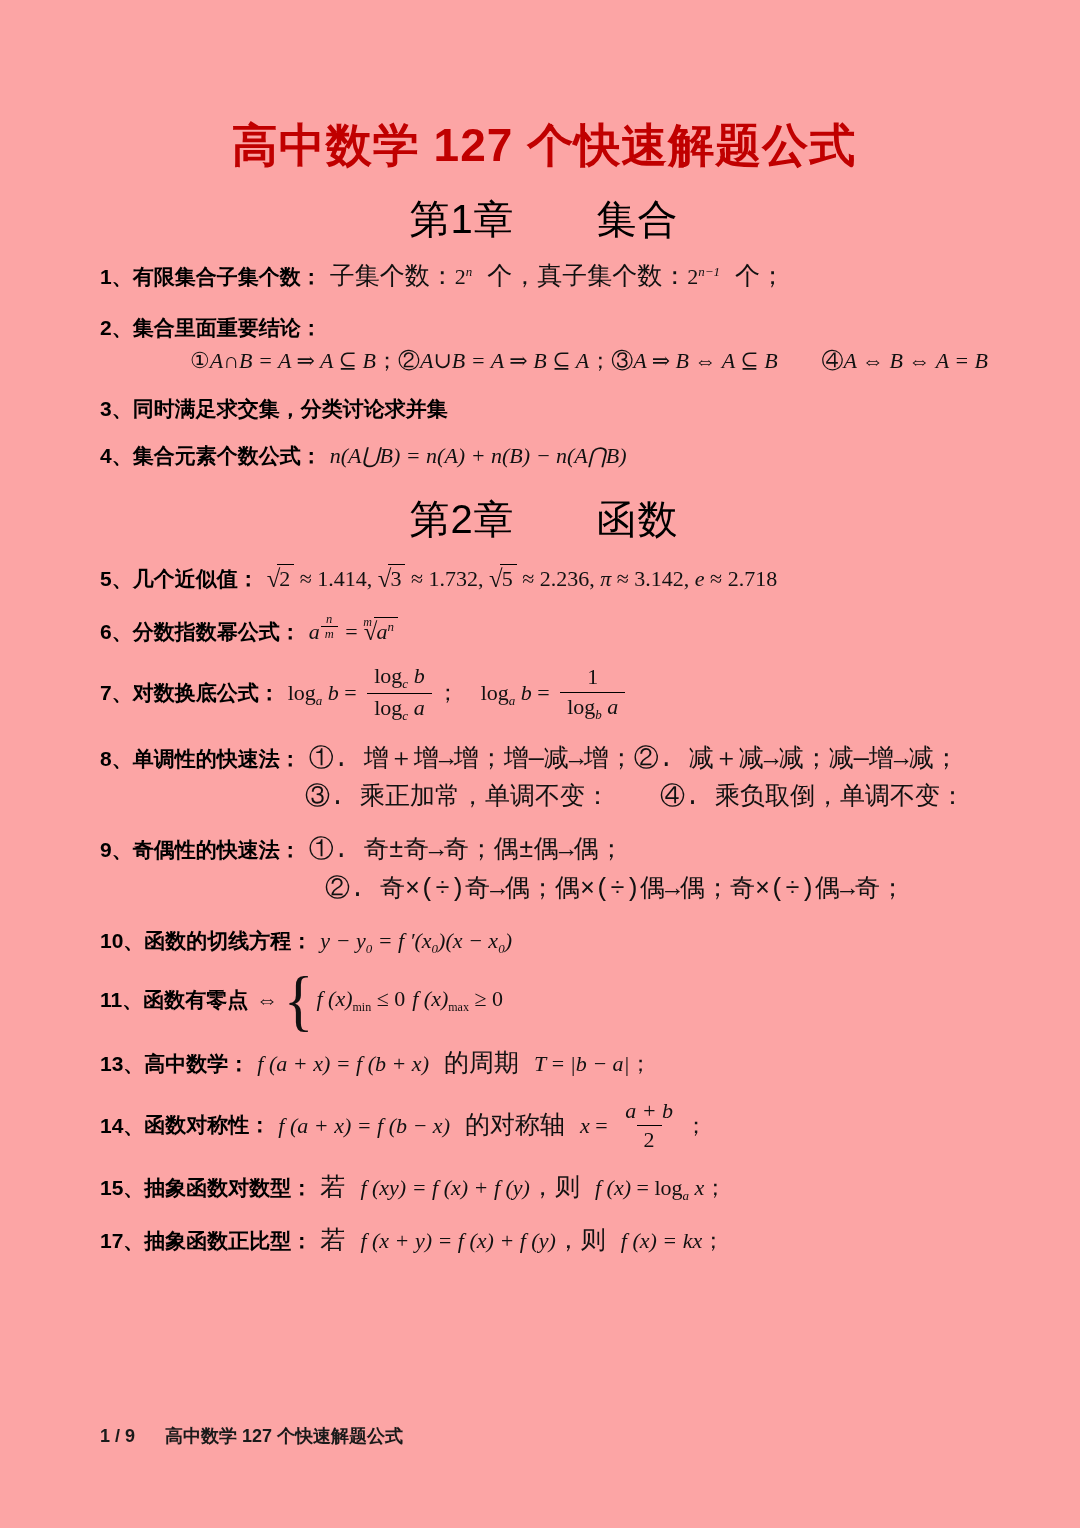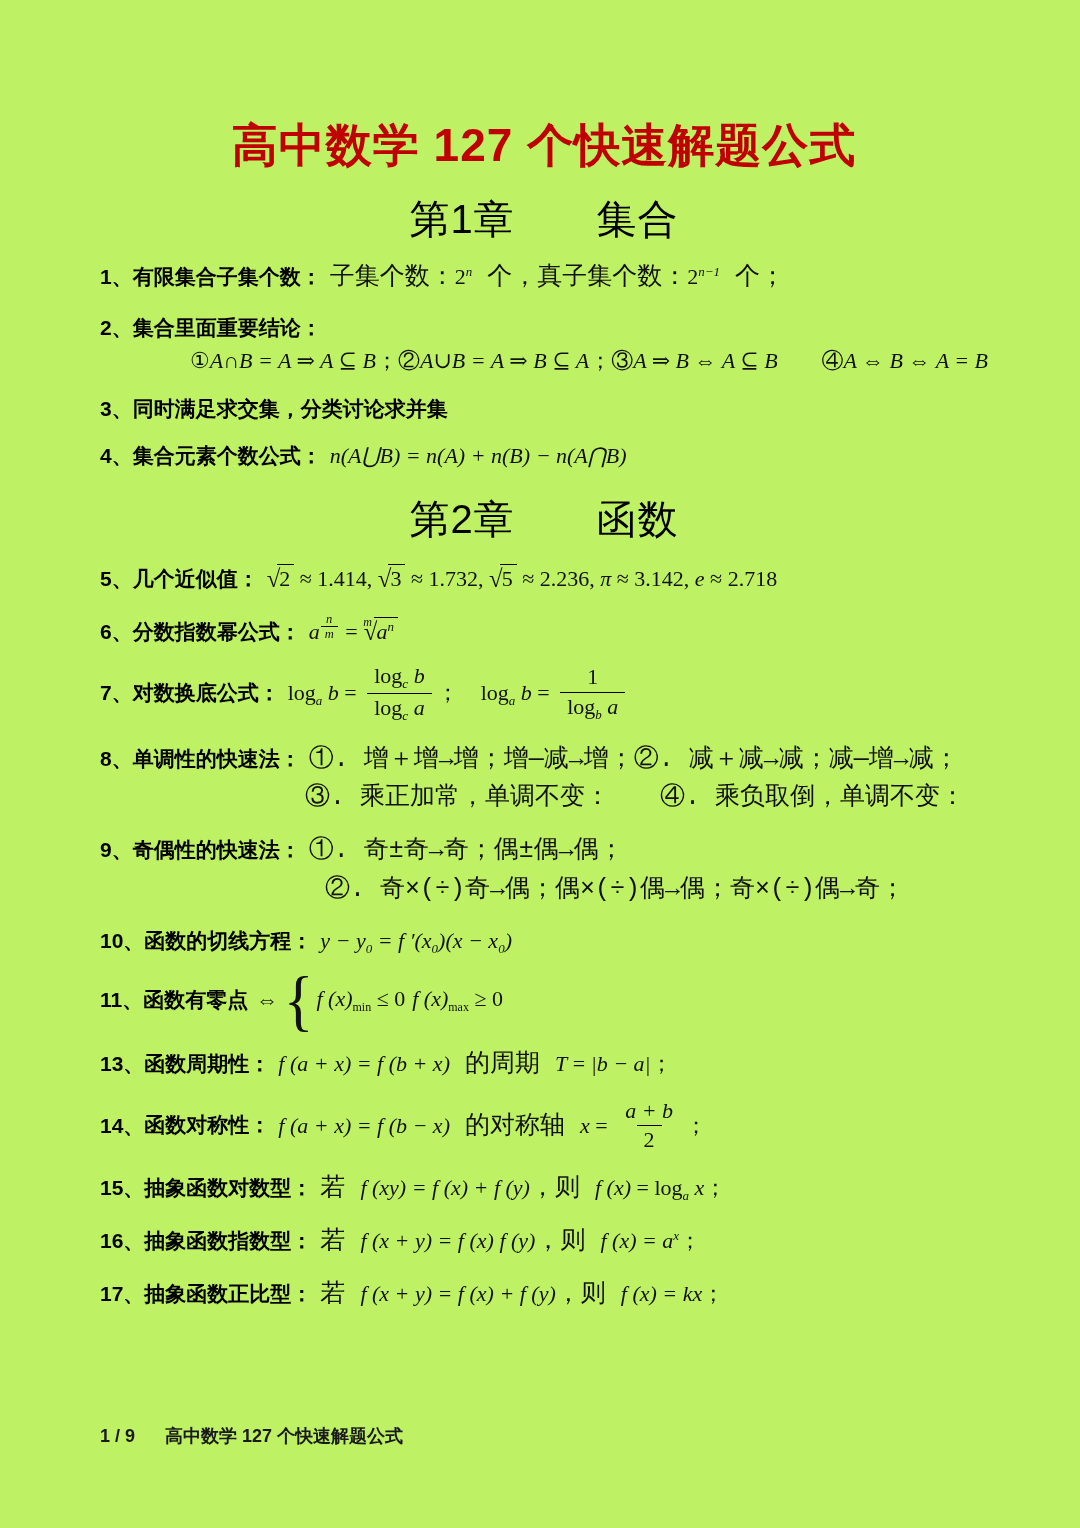--- a/index.html
+++ b/index.html
@@ -1,18 +1,18 @@
 <!DOCTYPE html>
 <html style="--title-red: #C00000;"><head>
 <meta charset="utf-8">
 <style>
   :root{ --title-red:#C00000; --ink:#111; }
   html,body{margin:0;padding:0;background:#ffffff;}
   .page{
-    position:relative; width:1080px; height:1528px; background:#bef264;
+    position:relative; width:1080px; height:1528px; background:#fca5a5;
     box-sizing:border-box; padding:118px 92px 0 100px; overflow:hidden;
     font-family:"Liberation Serif","DejaVu Serif",serif; color:var(--ink);
   }
   .doc-title{
     font-family:"Liberation Sans","DejaVu Sans",sans-serif; font-weight:bold;
     font-size:46px; line-height:1.2; text-align:center; margin:0 0 6px 0;
     letter-spacing:1px; color:var(--title-red);
   }
   .chapter{
     font-family:"Liberation Sans","DejaVu Sans",sans-serif; font-weight:normal;
@@ -121,34 +121,31 @@
       <div class="item">
         <div class="line"><span class="inum">11、</span><span class="ititle">函数有零点</span><span class="trm">⇔ </span><span class="cases">
             <span class="cbrace">{</span>
             <span class="crows">
               <span class="crow"><span class="tm">f (x)</span><sub class="ts small">min</sub><span class="trm"> ≤ 0</span></span>
               <span class="crow"><span class="tm">f (x)</span><sub class="ts small">max</sub><span class="trm"> ≥ 0</span></span>
             </span>
           </span></div>
       </div>
       <div class="item">
-        <div class="line"><span class="inum">13、</span><span class="ititle">函数周期性：</span><span class="tm">f (a + x) = f (b + x)</span><span class="tp"> 的周期 </span><span class="tm">T</span><span class="trm"> = </span><span class="tm">|b − a|</span><span class="trm">；</span></div>
+        <div class="line"><span class="inum">13、</span><span class="ititle">高中数学：</span><span class="tm">f (a + x) = f (b + x)</span><span class="tp"> 的周期 </span><span class="tm">T</span><span class="trm"> = </span><span class="tm">|b − a|</span><span class="trm">；</span></div>
       </div>
       <div class="item">
         <div class="line"><span class="inum">14、</span><span class="ititle">函数对称性：</span><span class="tm">f (a + x) = f (b − x)</span><span class="tp"> 的对称轴 </span><span class="tm">x</span><span class="trm"> = </span><span class="frac">
             <span class="fnum"><span class="tm">a + b</span></span>
             <span class="fden"><span class="trm">2</span></span>
           </span><span class="trm">；</span></div>
       </div>
       <div class="item">
         <div class="line"><span class="inum">15、</span><span class="ititle">抽象函数对数型：</span><span class="tp">若 </span><span class="tm">f (xy) = f (x) + f (y)</span><span class="tp">，则 </span><span class="tm">f (x)</span><span class="trm"> = log</span><sub class="ts">a</sub><span class="tm"> x</span><span class="trm">；</span></div>
       </div>
       <div class="item">
-        <div class="line"><span class="inum">16、</span><span class="ititle">抽象函数指数型：</span><span class="tp">若 </span><span class="tm">f (x + y) = f (x) f (y)</span><span class="tp">，则 </span><span class="tm">f (x) = a</span><sup class="ts">x</sup><span class="trm">；</span></div>
-      </div>
-      <div class="item">
         <div class="line"><span class="inum">17、</span><span class="ititle">抽象函数正比型：</span><span class="tp">若 </span><span class="tm">f (x + y) = f (x) + f (y)</span><span class="tp">，则 </span><span class="tm">f (x) = kx</span><span class="trm">；</span></div>
       </div>
     </div>
   <div class="footer">
     <span class="fpage">1 / 9</span><span class="ftitle">高中数学 127 个快速解题公式</span>
   </div>
 </div>
 
 </body></html>

